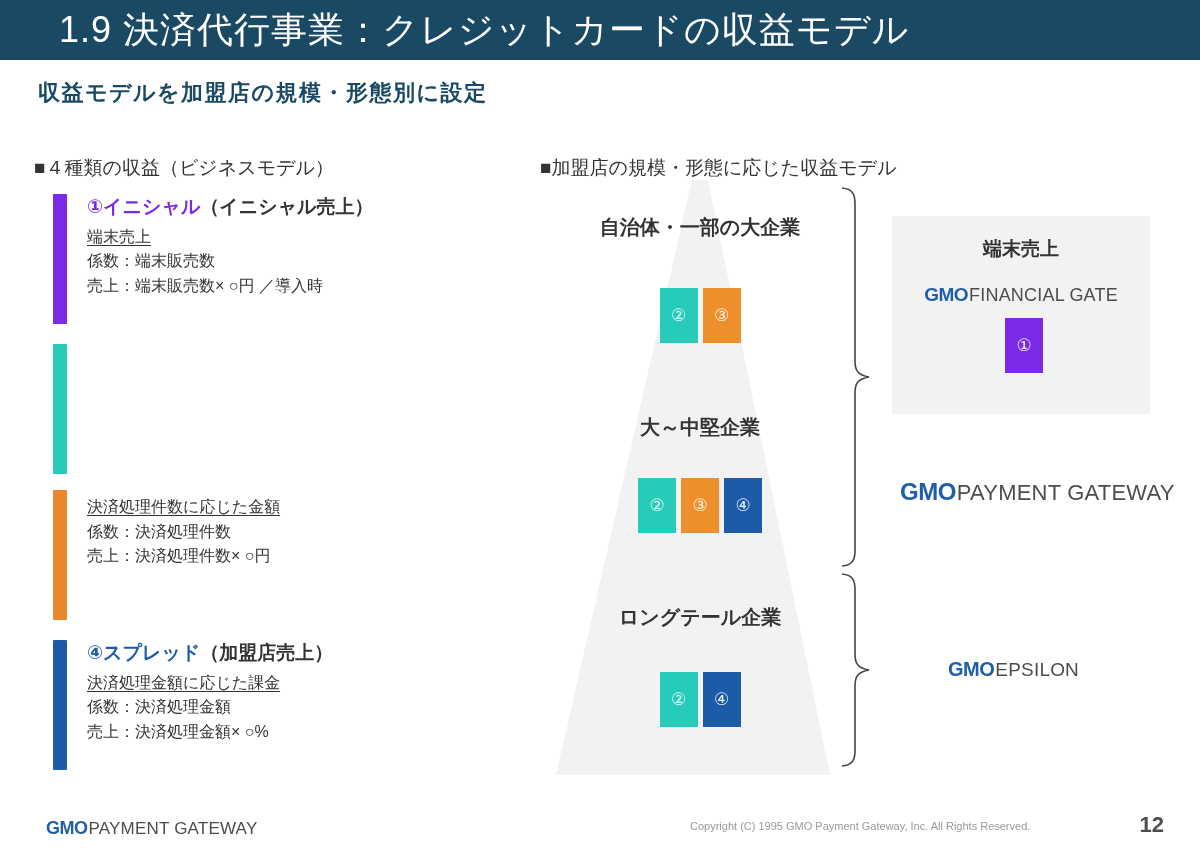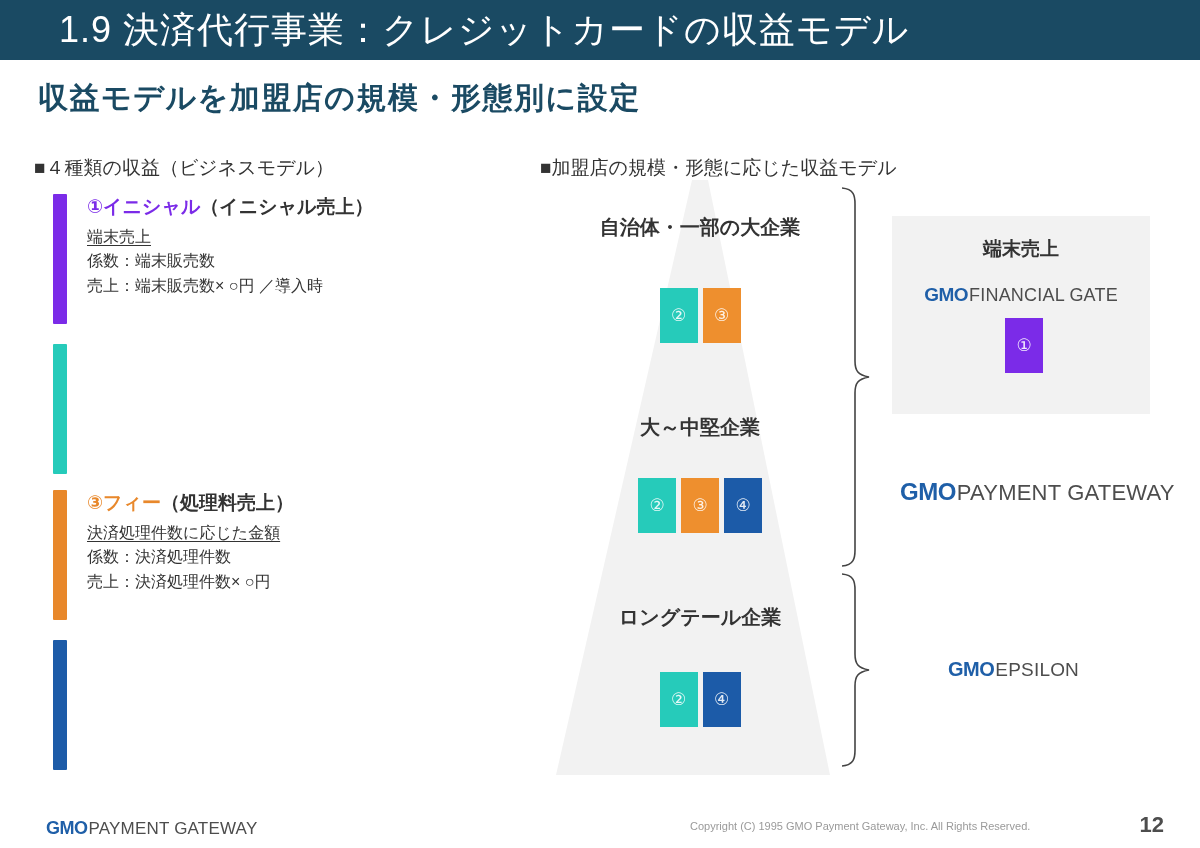--- a/index.html
+++ b/index.html
@@ -21,21 +21,21 @@
   .title-bar .title-text{
     color:#ffffff;
     font-size:36px;
     font-weight:normal;
     letter-spacing:1px;
     margin-left:59px;
     white-space:nowrap;
   }
   .subtitle{
     position:absolute; left:38px; top:78px;
-    font-size:30px; font-weight:bold; color:#1a4a63;
+    font-size:22px; font-weight:bold; color:#1a4a63;
     letter-spacing:1.5px;
     white-space:nowrap;
   }
 
   
   .sec-head{
     position:absolute;
     font-size:19px; font-weight:normal; color:#333333;
     white-space:nowrap;
   }
@@ -174,31 +174,36 @@
   </div>
 </div>
 
 <div class="rev-block" id="rev-1">
   <div class="rev-bar" style="background:#26cbba"></div>
 </div>
 
 <div class="rev-block" id="rev-2">
   <div class="rev-bar" style="background:#e8882b"></div>
   <div class="rev-body">
-    <div class="rev-title">
-      <span class="num" style="color:#e8882b">③</span><span style="color:#e8882b">フィー</span><span class="paren">（処理料売上）</span>
-    </div>
     <div><span class="rev-sub">決済処理件数に応じた金額</span></div>
     <div class="rev-line">係数：決済処理件数</div>
     <div class="rev-line">売上：決済処理件数× ○円</div>
   </div>
 </div>
 
 <div class="rev-block" id="rev-3">
   <div class="rev-bar" style="background:#1c5ba8"></div>
+  <div class="rev-body">
+    <div class="rev-title">
+      <span class="num" style="color:#1c5ba8">④</span><span style="color:#1c5ba8">スプレッド</span><span class="paren">（加盟店売上）</span>
+    </div>
+    <div><span class="rev-sub">決済処理金額に応じた課金</span></div>
+    <div class="rev-line">係数：決済処理金額</div>
+    <div class="rev-line">売上：決済処理金額× ○%</div>
+  </div>
 </div>
 
 <div class="sec-head" id="sec-head-right">■加盟店の規模・形態に応じた収益モデル</div>
 
 <div class="funnel-wrap">
   <svg class="funnel-shape" viewBox="0 0 320 595" preserveAspectRatio="none">
     <polygon points="152,0 168,0 290,595 16,595" fill="#f2f2f2"></polygon>
   </svg>
 
   <div class="tier-label" id="tier-label-0">自治体・一部の大企業</div>

